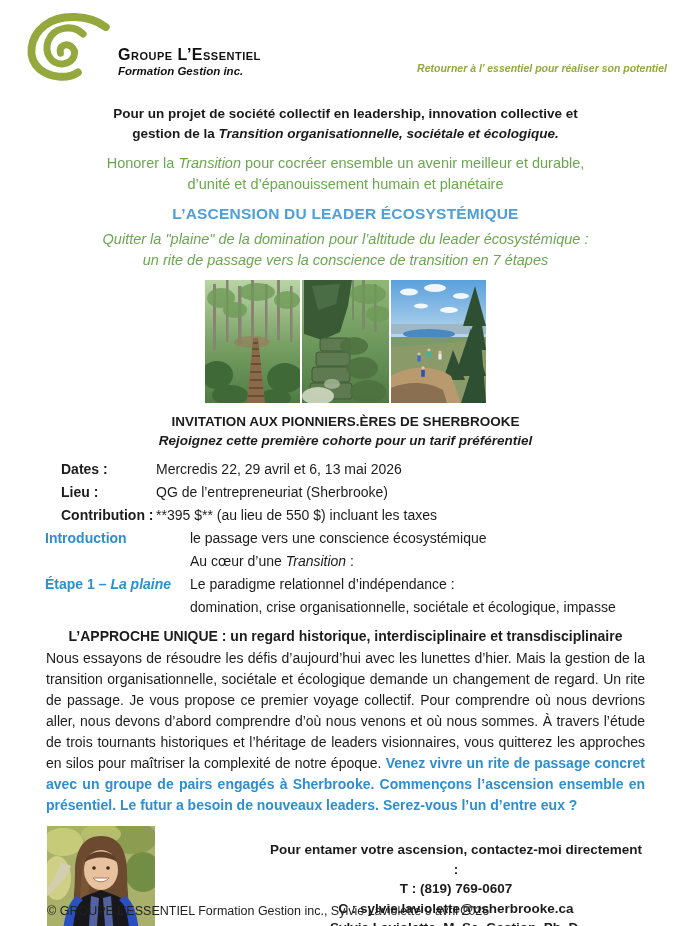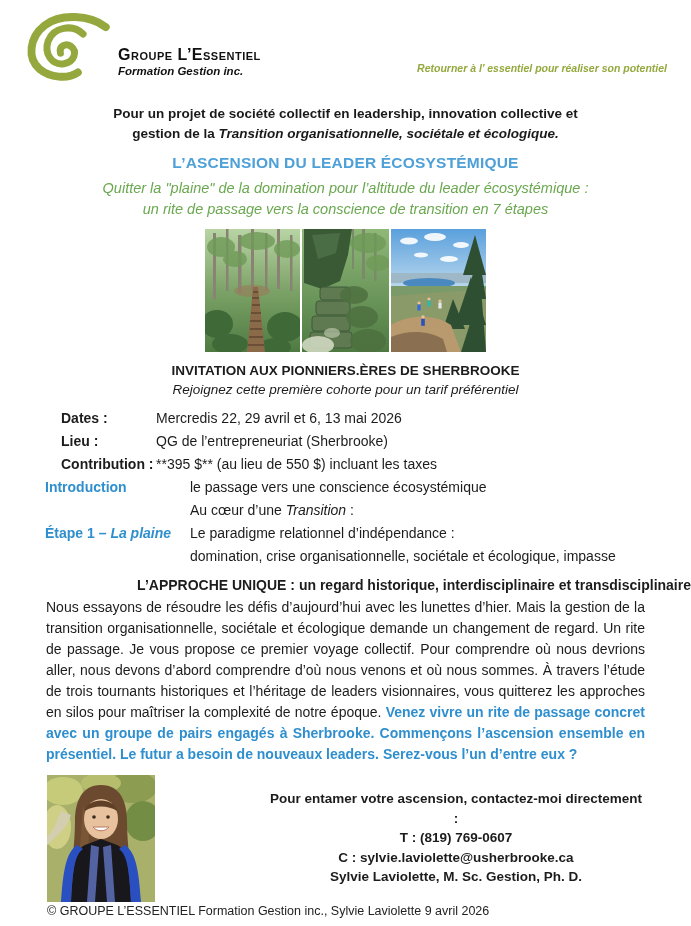--- a/index.html
+++ b/index.html
@@ -24,31 +24,31 @@
   .i { font-style:italic; }
   .intro { margin-top:8px; }
   .green-block { margin-top:9px; }
   .blue-block { margin-top:8px; }
   .gi-block { margin-top:4px; }
   
   .photo-strip { margin-top:9px; display:flex; justify-content:center; gap:2px; }
   .photo-strip svg { display:block; }
   
   .inv-title { margin-top:9px; font-weight:bold; font-size:13.5px; line-height:19px; }
-  .inv-sub { font-style:italic; font-size:13.5px; line-height:19px; }
+  .inv-sub { font-style:italic; font-size:13.5px; line-height:19px;font-weight:bold; }
   
   .details { margin:8px 40px 0 61px; font-size:14px; }
   .drow { display:flex; line-height:23px; }
   .dlabel { width:95px; flex-shrink:0; font-weight:bold; }
   
   .program { margin:0 40px 0 45px; font-size:14px; }
   .prow { display:flex; line-height:23px; }
   .plabel { width:145px; flex-shrink:0; font-weight:bold; color:#2f8fce; }
   
-  .approach-heading { margin-top:7px; font-weight:bold; font-size:14px; line-height:20px;text-align:right; }
+  .approach-heading { margin-top:7px; font-weight:bold; font-size:14px; line-height:20px; }
   .approach-body { margin:2px 46px 0 46px; font-size:14px; line-height:21px; text-align:justify; }
   .blue-bold { color:#2f8fce; font-weight:bold; }
   
   .bottom { display:flex; margin:10px 46px 0 47px; }
   .portrait { flex-shrink:0; }
   .contact { flex:1; padding-left:112px; text-align:center; font-size:13.5px; line-height:19.5px; padding-top:14px; }
   .b { font-weight:bold; }
   
   .footer { position:absolute; left:47px; bottom:8px; font-size:12.5px; color:#222; }
 </style>
@@ -67,20 +67,24 @@
     <div class="company">
       <div class="company-name">Groupe L’Essentiel</div>
       <div class="company-sub">Formation Gestion inc.</div>
     </div>
     <div class="tagline">Retourner à l’ essentiel pour réaliser son potentiel</div>
   </div>
 
   <div class="intro center">
     <div class="title-black">Pour un projet de société collectif en leadership, innovation collective et</div>
     <div class="title-black"><span>gestion de la </span><span class="i">Transition organisationnelle, sociétale et écologique.</span></div>
+    <div class="green-block">
+      <div class="green-line"><span>Honorer la </span><span class="i">Transition</span><span> pour cocréer ensemble un avenir meilleur et durable,</span></div>
+      <div class="green-line">d’unité et d’épanouissement humain et planétaire</div>
+    </div>
     <div class="blue-block">
       <div class="blue-title">L’ASCENSION DU LEADER ÉCOSYSTÉMIQUE</div>
     </div>
     <div class="gi-block">
       <div class="green-italic">Quitter la "plaine" de la domination pour l’altitude du leader écosystémique :</div>
       <div class="green-italic">un rite de passage vers la conscience de transition en 7 étapes</div>
     </div>
   </div>
 
   <div class="photo-strip">

